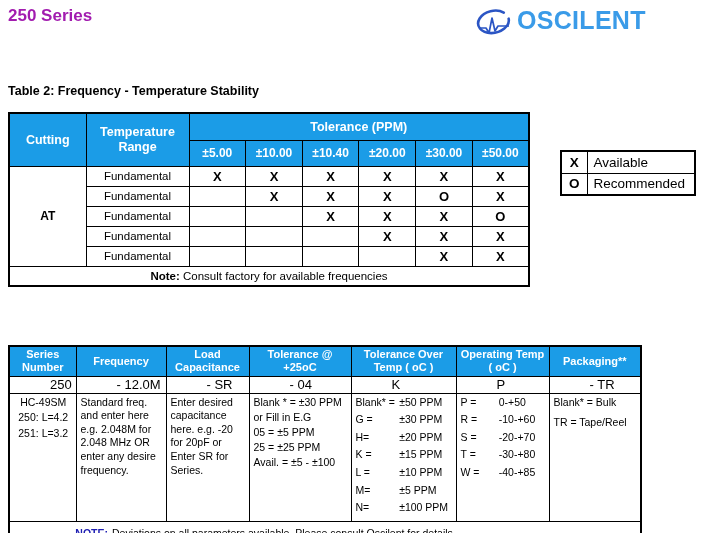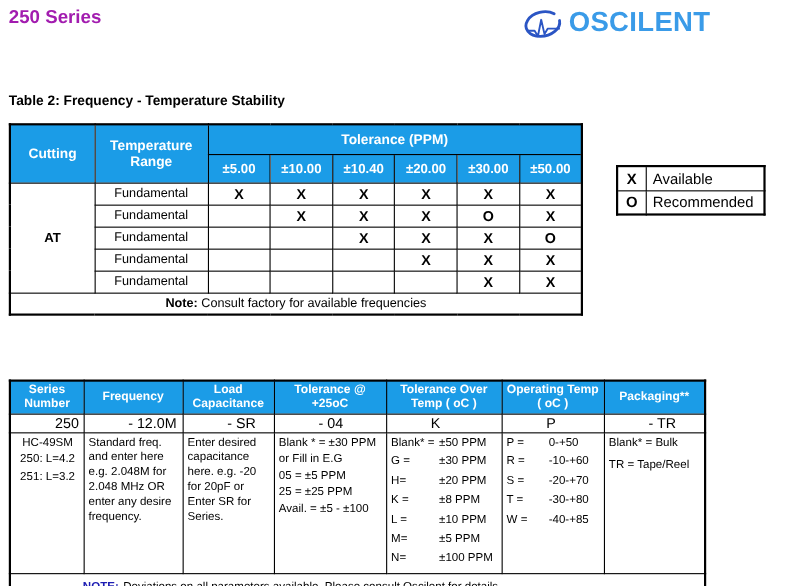--- a/index.html
+++ b/index.html
@@ -217,21 +217,21 @@
           <div class="pair">
               <span class="code">G =</span>
               <span class="val">±30 PPM</span>
             </div>
           <div class="pair">
               <span class="code">H=</span>
               <span class="val">±20 PPM</span>
             </div>
           <div class="pair">
               <span class="code">K =</span>
-              <span class="val">±8 PPM</span>
+              <span class="val">±15 PPM</span>
             </div>
           <div class="pair">
               <span class="code">L =</span>
               <span class="val">±10 PPM</span>
             </div>
           <div class="pair">
               <span class="code">M=</span>
               <span class="val">±5 PPM</span>
             </div>
           <div class="pair">

